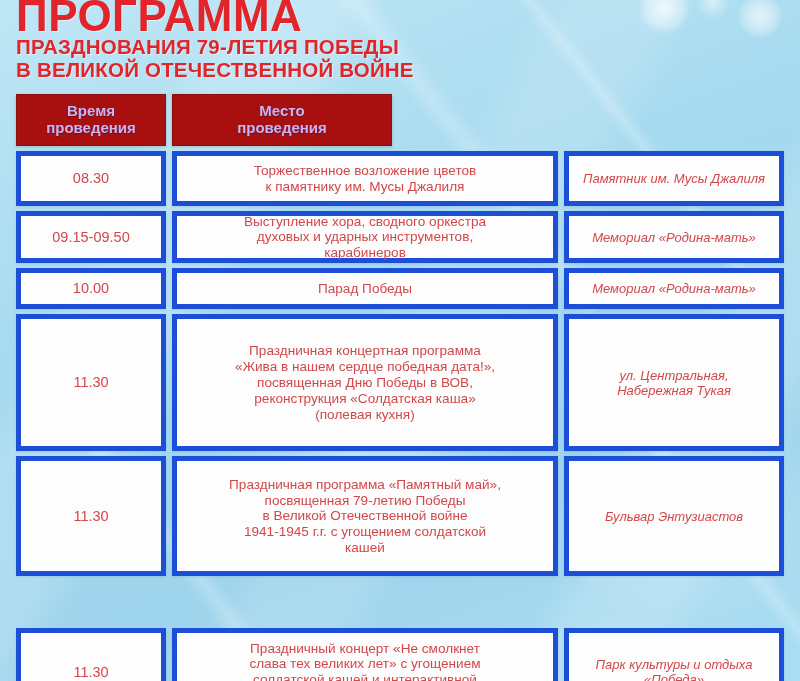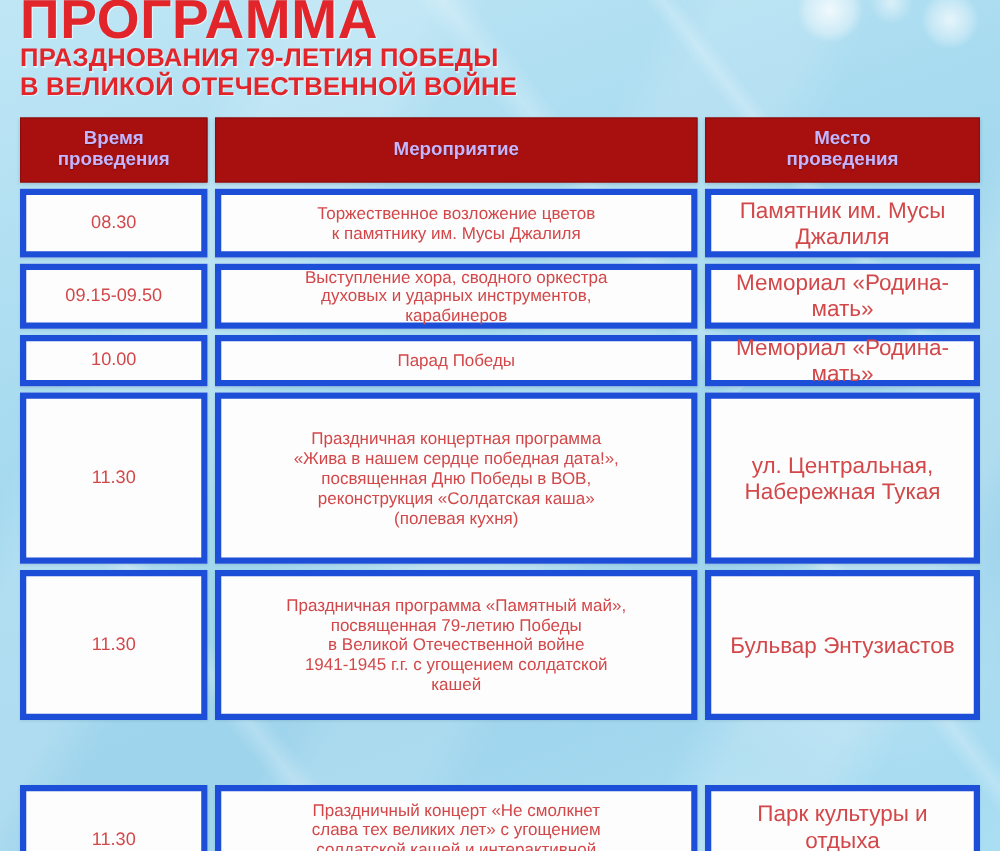--- a/index.html
+++ b/index.html
@@ -139,21 +139,21 @@
   
   .row-1 .cell { height: 55px; }
   .row-2 .cell { height: 52px; }
   .row-3 .cell { height: 41px; }
   .row-4 .cell { height: 137px; }
   .row-5 .cell { height: 120px; }
   .row-6 .cell { height: 88px; margin-top: 47px; }
 
   .cell-time  { font-size: 14.5px; }
   .cell-event { font-size: 13.6px; }
-  .cell-place { font-size: 18px; }
+  .cell-place { font-size: 13px; font-style: italic; }
 
   .nowrap-lines { white-space: pre-line; }
 </style>
 </head>
 <body>
 
 <div class="bg"></div>
 <div class="bg-streak s1"></div>
 <div class="bg-streak s2"></div>
 <div class="bg-streak s3"></div>
@@ -167,21 +167,20 @@
       <div>ПРАЗДНОВАНИЯ 79-ЛЕТИЯ ПОБЕДЫ</div>
       <div>В ВЕЛИКОЙ ОТЕЧЕСТВЕННОЙ ВОЙНЕ</div>
     </div>
   </div>
 
   <div class="table">
 
     <div class="row row-head">
       <div class="cell col-time nowrap-lines">Время
 проведения</div>
-      <div class="cell col-event nowrap-lines">Мероприятие</div>
       <div class="cell col-place nowrap-lines">Место
 проведения</div>
     </div>
 
     <div class="row row-1">
       <div class="cell col-time cell-time nowrap-lines">08.30</div>
       <div class="cell col-event cell-event nowrap-lines">Торжественное возложение цветов
 к памятнику им. Мусы Джалиля</div>
       <div class="cell col-place cell-place nowrap-lines">Памятник им. Мусы Джалиля</div>
     </div>

